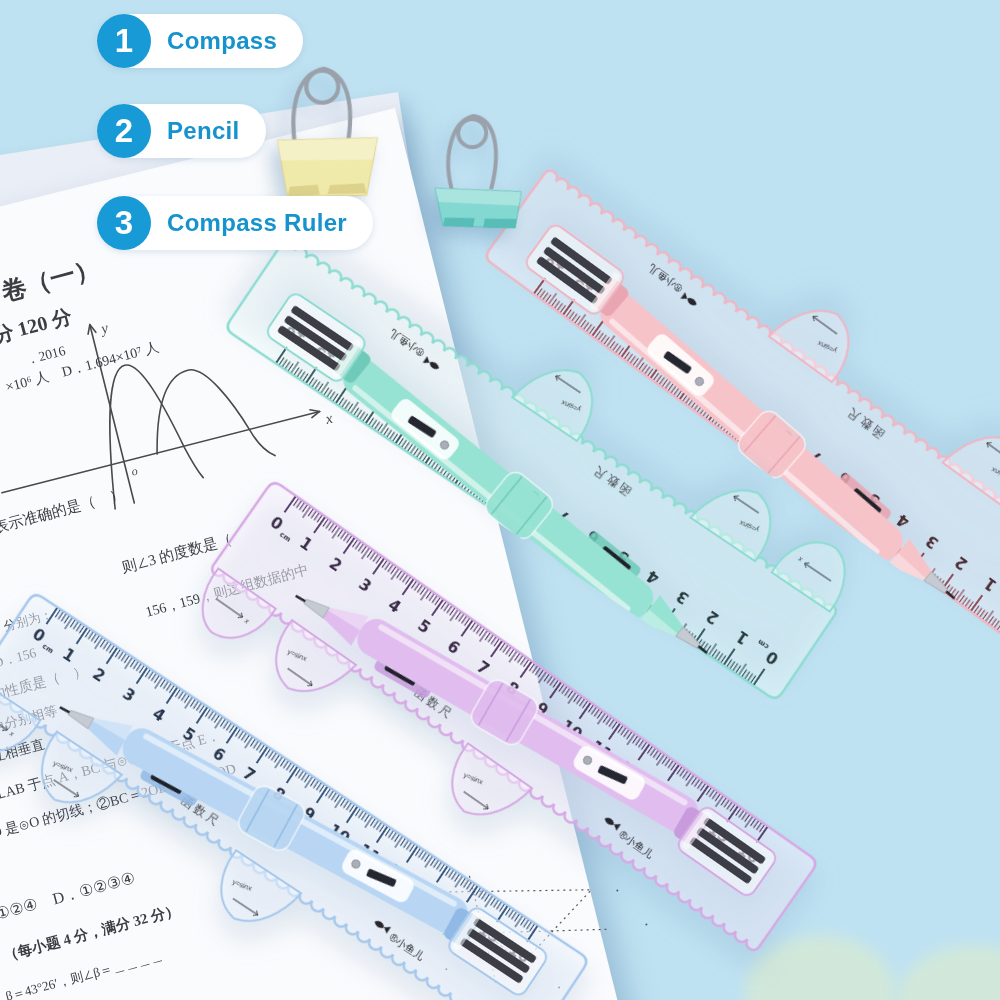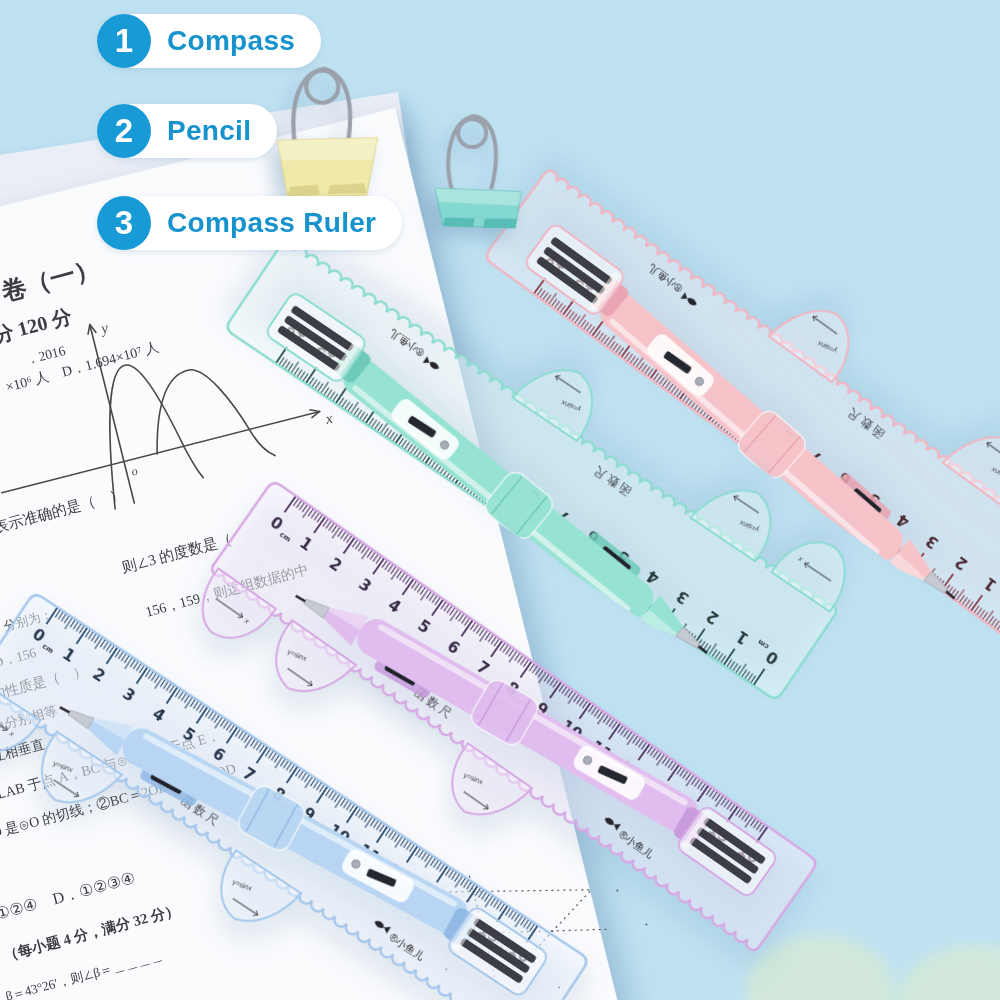--- a/index.html
+++ b/index.html
@@ -15,21 +15,21 @@
     box-shadow:12px 14px 28px rgba(104,142,178,.42);z-index:2;}
   
   .pline{position:absolute;transform:rotate(-15deg);transform-origin:0 50%;
     font-family:"Liberation Serif",serif;color:#3c3c42;white-space:nowrap;z-index:3;}
   
   .pill{position:absolute;display:flex;align-items:center;background:#fff;
     border-radius:40px;height:54px;padding-right:26px;z-index:7;
     box-shadow:0 2px 6px rgba(120,160,195,.25);}
   .pill .num{width:54px;height:54px;border-radius:50%;display:flex;
     align-items:center;justify-content:center;font-size:33px;font-weight:bold;color:#fff;}
-  .pill .lbl{margin-left:16px;font-size:28px;font-weight:bold;letter-spacing:.3px;}
+  .pill .lbl{margin-left:16px;font-size:24px;font-weight:bold;letter-spacing:.3px;}
   
   .ruler{position:absolute;width:700px;height:195px;transform-origin:350px 95px;
     z-index:5;filter:drop-shadow(8px 14px 13px rgba(108,148,183,.36));}
   .clipsvg{position:absolute;z-index:6;
     filter:drop-shadow(-8px 9px 9px rgba(108,148,183,.42));}
   .gfx{position:absolute;z-index:3;}
   .blob{position:absolute;border-radius:50%;filter:blur(7px);opacity:.85;z-index:1;}
 </style>
 </head>
 <body>

